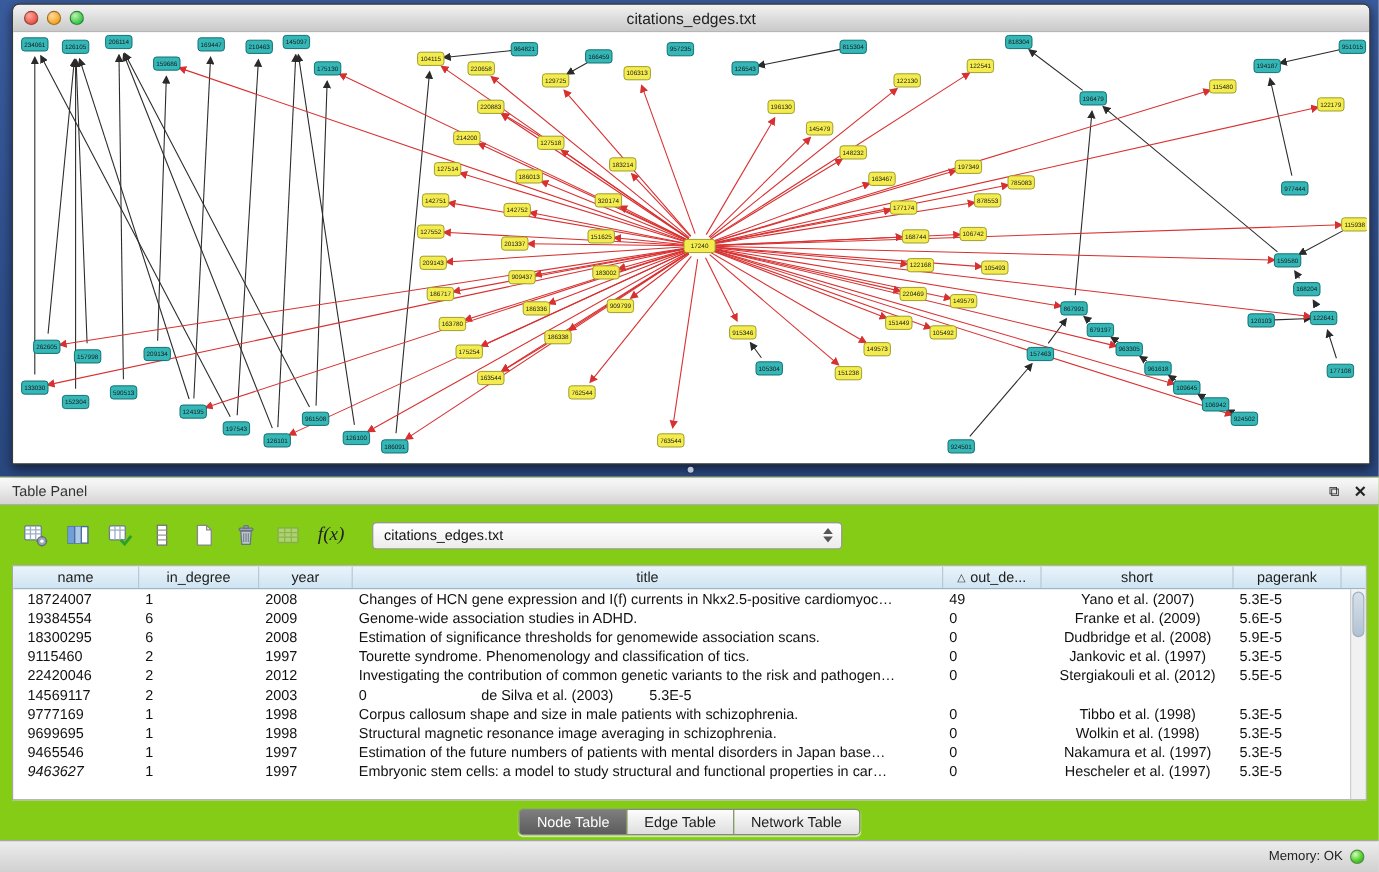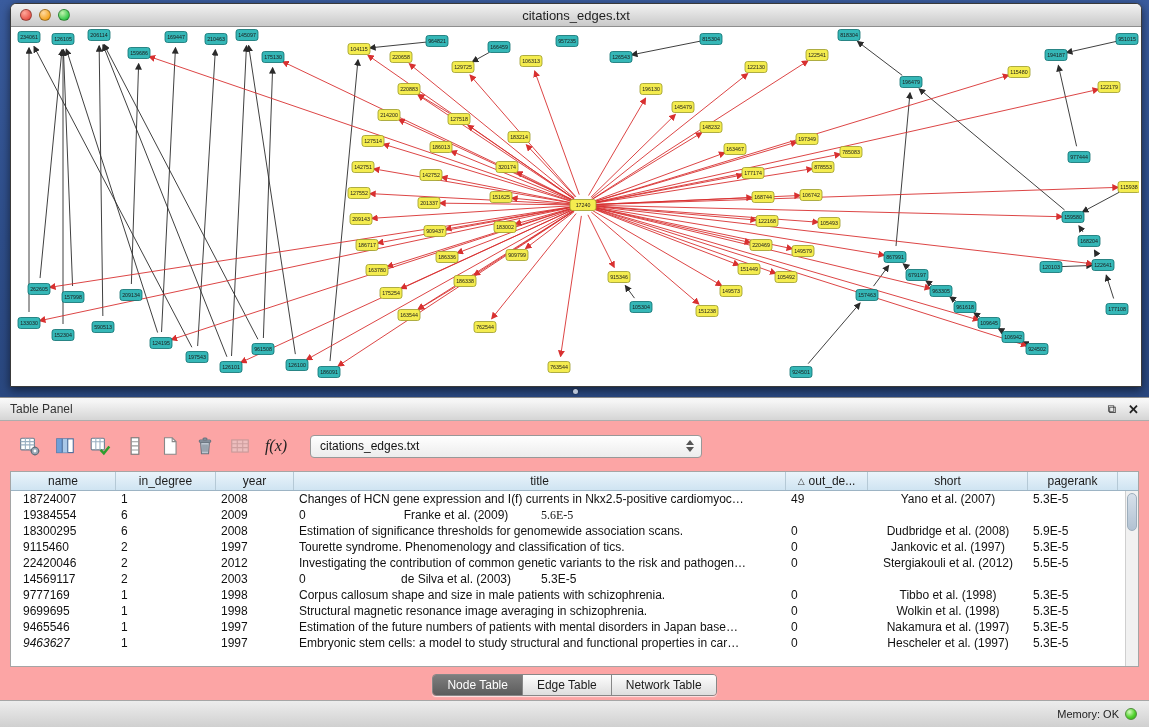--- a/index.html
+++ b/index.html
@@ -33,21 +33,21 @@
   .tl.red    { background:radial-gradient(circle at 35% 30%, #ffa89a 0%, #e8564b 70%); }
   .tl.orange { background:radial-gradient(circle at 35% 30%, #ffd9a0 0%, #f5a623 70%); }
   .tl.green  { background:radial-gradient(circle at 35% 30%, #c2f2ae 0%, #35c84a 70%); }
   .canvas { flex:1; background:#fff; overflow:hidden; position:relative; }
   .splitter-dot {
     position:absolute; left:50%; bottom:3px; width:5px; height:5px;
     margin-left:-2px; border-radius:50%; background:#b9c4d6; box-shadow:0 0 2px rgba(0,0,0,.5);
   }
 
   
-  .table-panel { height:303px; background:#fca5a5; display:flex; flex-direction:column; border-top:1px solid #8f8f8f; }
+  .table-panel { height:303px; background:#84cc16; display:flex; flex-direction:column; border-top:1px solid #8f8f8f; }
   .panel-header {
     height:23px; flex:none; display:flex; align-items:center; padding:0 10px;
     background:linear-gradient(#fbfbfb,#d5d5d5); border-bottom:1px solid #adadad;
     font-size:12px; color:#333;
   }
   .panel-header .spacer { flex:1; }
   .hdr-icon { margin-left:12px; font-size:12px; color:#222; line-height:1; cursor:default; }
   .hdr-icon.close { font-weight:bold; font-size:13px; }
 
   .panel-body { flex:1; padding:8px 10px 0 10px; display:flex; flex-direction:column; }
@@ -727,23 +727,24 @@
               <div class="td" style="width: 78px;">2008</div>
               <div class="td" style="width: 492px;">Changes of HCN gene expression and I(f) currents in Nkx2.5-positive cardiomyoc…</div>
               <div class="td" style="width: 82px;">49</div>
               <div class="td center" style="width: 160px;">Yano et al. (2007)</div>
               <div class="td" style="width: 90px;">5.3E-5</div>
             </div>
             <div class="trow">
               <div class="td first" style="width: 105px;">19384554</div>
               <div class="td" style="width: 100px;">6</div>
               <div class="td" style="width: 78px;">2009</div>
+              <div class="td" style="width: 492px;">Genome-wide association studies in ADHD.</div>
               <div class="td" style="width: 82px;">0</div>
               <div class="td center" style="width: 160px;">Franke et al. (2009)</div>
-              <div class="td" style="width: 90px; font-family: Liberation Serif, serif;">5.6E-5</div>
+              <div class="td" style="width: 90px;">5.6E-5</div>
             </div>
             <div class="trow">
               <div class="td first" style="width: 105px;">18300295</div>
               <div class="td" style="width: 100px;">6</div>
               <div class="td" style="width: 78px;">2008</div>
               <div class="td" style="width: 492px;">Estimation of significance thresholds for genomewide association scans.</div>
               <div class="td" style="width: 82px;">0</div>
               <div class="td center" style="width: 160px;">Dudbridge et al. (2008)</div>
               <div class="td" style="width: 90px;">5.9E-5</div>
             </div>

